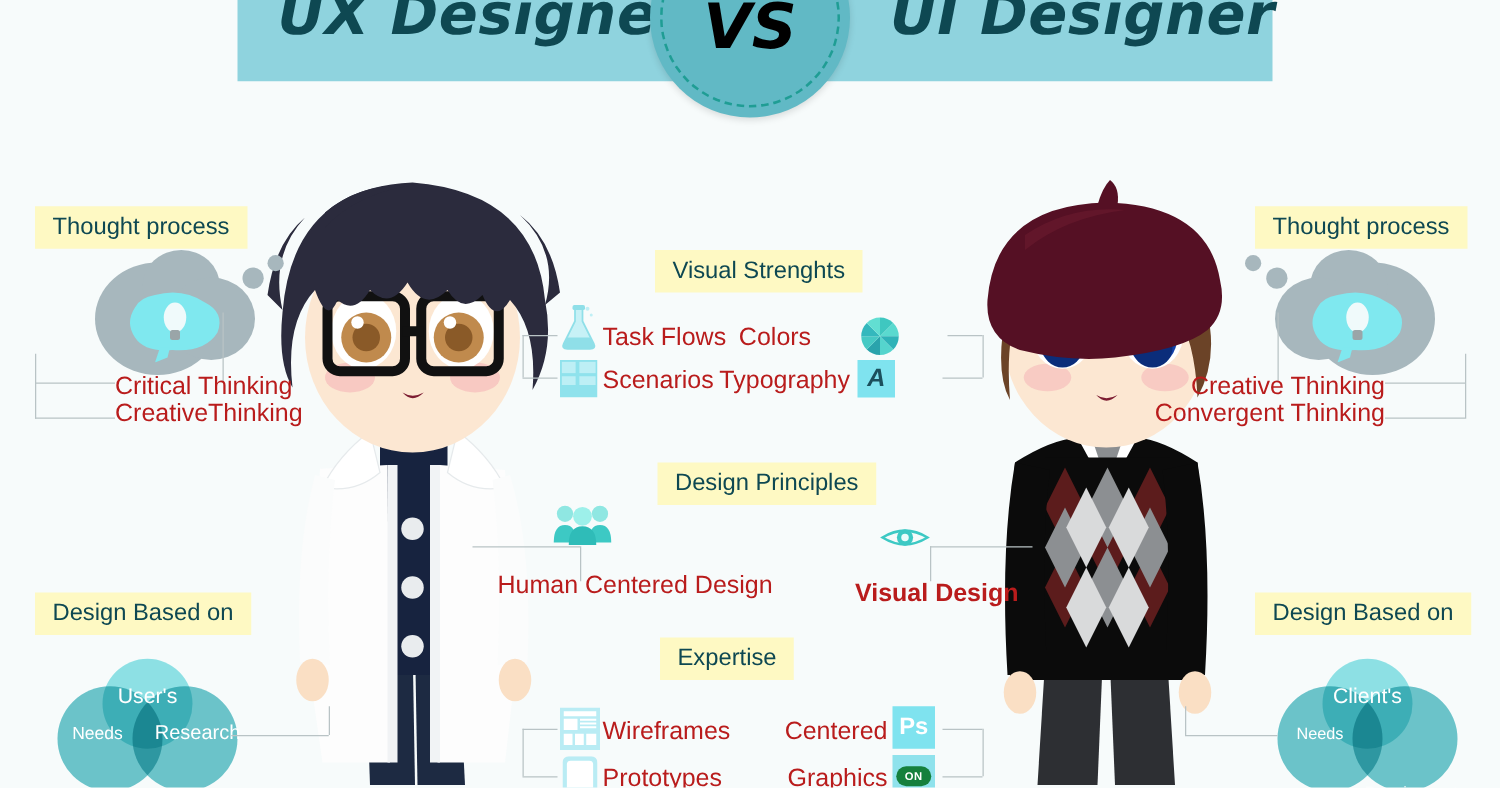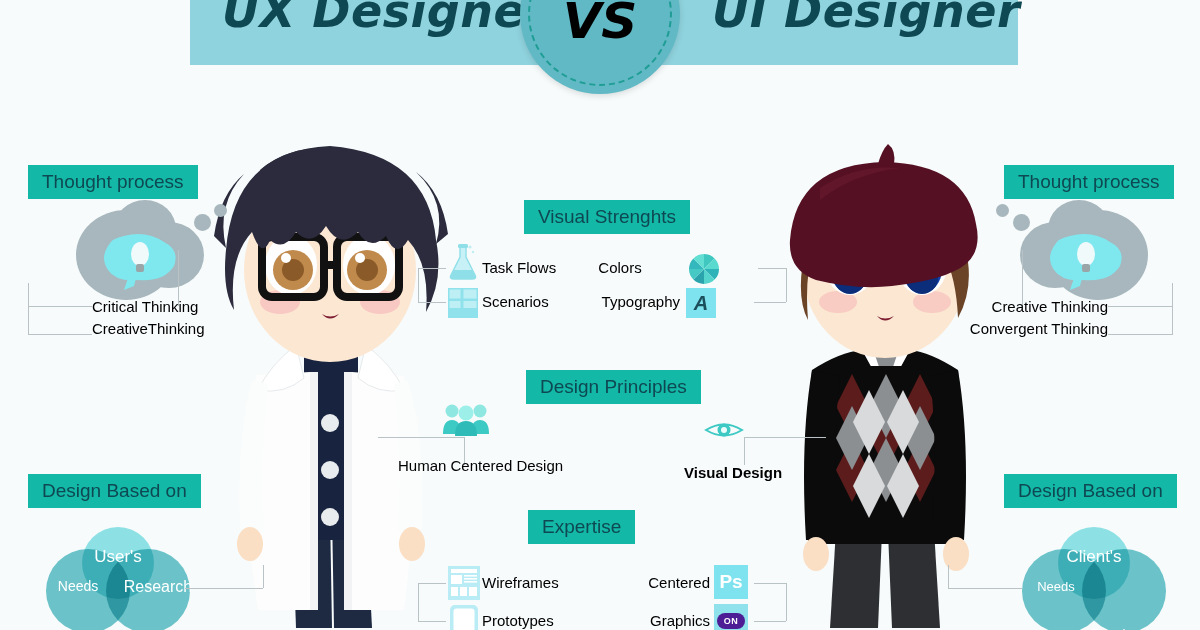--- a/index.html
+++ b/index.html
@@ -50,38 +50,38 @@
     position: absolute; width: 160px; top: 58px;
     text-align: center;
     font-family: "DejaVu Sans", sans-serif;
     font-size: 50px; font-weight: bold; font-style: italic;
     color: #000;
   }
 
   
   .chip {
     position: absolute;
-    background: #14b8a6;
+    background: #fef9c3;
     color: #0e4852;
     font-size: 19px;
     padding: 7px 14px 8px 14px;
     white-space: nowrap;
     line-height: 1;
   }
 
   
   .ln { position: absolute; background: #b9c3c5; }
   .ln.h { height: 1px; }
   .ln.v { width: 1px; }
 
   
   .item-label {
     position: absolute;
-    font-size: 15px;
-    color: #000000;
+    font-size: 20px;
+    color: #b91c1c;
     white-space: nowrap;
   }
   .item-label.r { text-align: right; }
 
   
   .bubble-wrap { position: absolute; }
   .bubble-cloud {
     position: absolute;
     background: #a7b7bd; border-radius: 50%;
   }
@@ -381,21 +381,21 @@
   </svg>
   <div class="item-label" style="left:482px; top:612px;">Prototypes</div>
 
   <div class="ln v" style="left:786px; top:583px; height:38px;"></div>
   <div class="ln h" style="left:754px; top:583px; width:32px;"></div>
   <div class="ln h" style="left:754px; top:621px; width:32px;"></div>
   <div class="item-label r" style="left:600px; top:574px; width:110px;">Centered</div>
   <div class="icon-sq" style="left:714px; top:565px; width:34px; height:34px; font-size:19px;">Ps</div>
   <div class="item-label r" style="left:600px; top:612px; width:110px;">Graphics</div>
   <div class="icon-sq" style="left:714px; top:604px; width:34px; height:34px; background:#8fe2ec;">
-    <span style="display:block; background:#4c1d95; color:#fff; font-size:9px;
+    <span style="display:block; background:#15803d; color:#fff; font-size:9px;
                  padding:3px 7px; border-radius:8px; letter-spacing:.5px;">ON</span>
   </div>
 
   <div class="chip" style="left:28px; top:474px;">Design Based on</div>
 
   <svg class="venn" style="left:38px; top:525px;" width="160" height="110" viewBox="0 0 160 110">
     <circle cx="80" cy="38" r="36" fill="#7fe0e4" opacity=".85"></circle>
     <circle cx="50" cy="66" r="42" fill="#49b8c0" opacity=".8"></circle>
     <circle cx="110" cy="66" r="42" fill="#49b8c0" opacity=".8"></circle>
   </svg>

